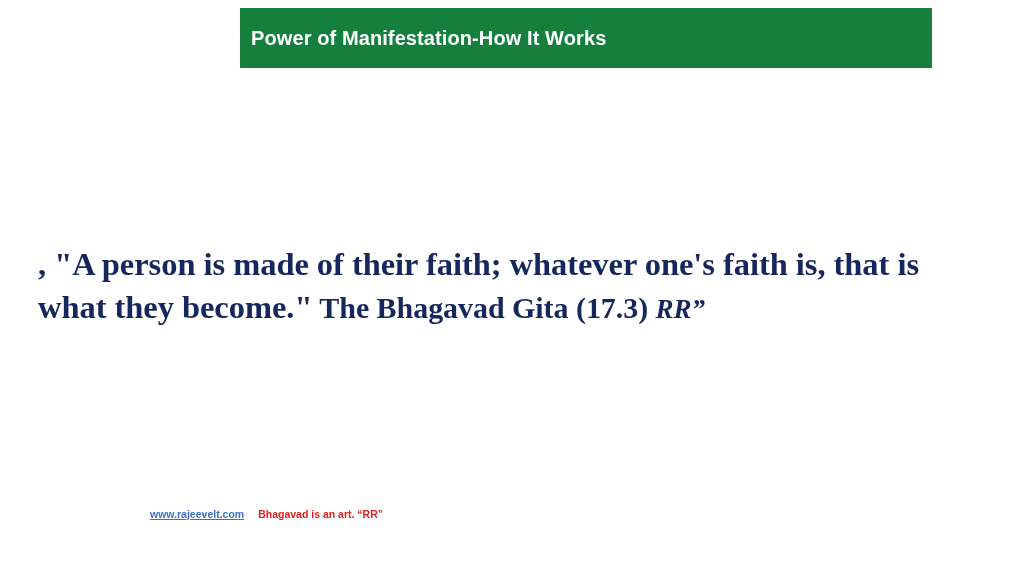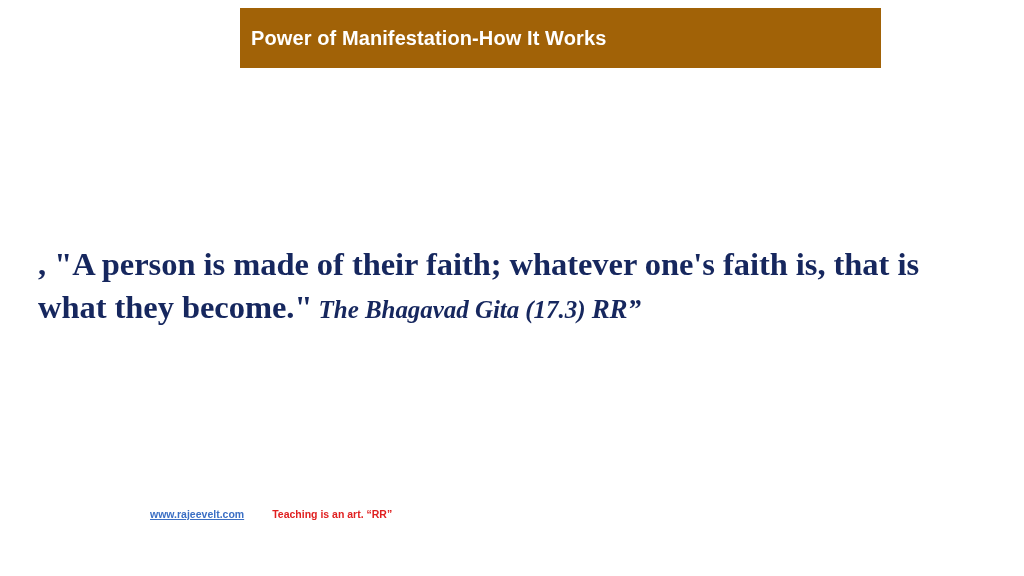--- a/index.html
+++ b/index.html
@@ -20,23 +20,23 @@
     width: 1024px;
     height: 576px;
     background: #ffffff;
   }
 
   
   .title-banner {
     position: absolute;
     left: 240px;
     top: 8px;
-    width: 641px;
+    width: 692px;
     height: 60px;
-    background: #a16207;
+    background: #15803d;
     display: flex;
     align-items: center;
   }
   .title-text {
     color: #ffffff;
     font-family: "Liberation Sans", sans-serif;
     font-size: 20px;
     font-weight: bold;
     letter-spacing: 0.1px;
     padding-left: 11px;
@@ -54,37 +54,36 @@
     font-family: "Liberation Serif", serif;
     font-weight: bold;
     font-size: 32.5px;
     line-height: 43px;
     letter-spacing: -0.05px;
   }
   .quote-main {
     font-size: 32.5px;
   }
   .quote-source {
-    font-size: 25px;
-    font-style: italic;
+    font-size: 30px;
   }
   .quote-initials {
     font-size: 27px;
     font-style: italic;
     margin-top: 48px;
   }
 
   
   .footer {
     position: absolute;
     left: 150px;
     top: 508px;
     display: flex;
     align-items: baseline;
-    gap: 28px;
+    gap: 14px;
   }
   .footer-link {
     color: #3b6fc4;
     font-family: "Liberation Sans", sans-serif;
     font-size: 10.5px;
     font-weight: bold;
     text-decoration: underline;
     cursor: pointer;
   }
   .footer-tagline {
@@ -103,16 +102,16 @@
   <div class="title-banner">
     <div class="title-text">Power of Manifestation-How It Works</div>
   </div>
 
   <div class="quote-block">
     <span class="quote-main">, "A person is made of their faith; whatever one's faith is, that is what they become."</span><span class="quote-source"> The Bhagavad Gita (17.3) </span><span class="quote-initials">RR”</span>
   </div>
 
   <div class="footer">
     <a class="footer-link">www.rajeevelt.com</a>
-    <span class="footer-tagline">Teaching is an art. “RR”</span>
+    <span class="footer-tagline">Bhagavad is an art. “RR”</span>
   </div>
 
 </div>
 
 </body></html>

